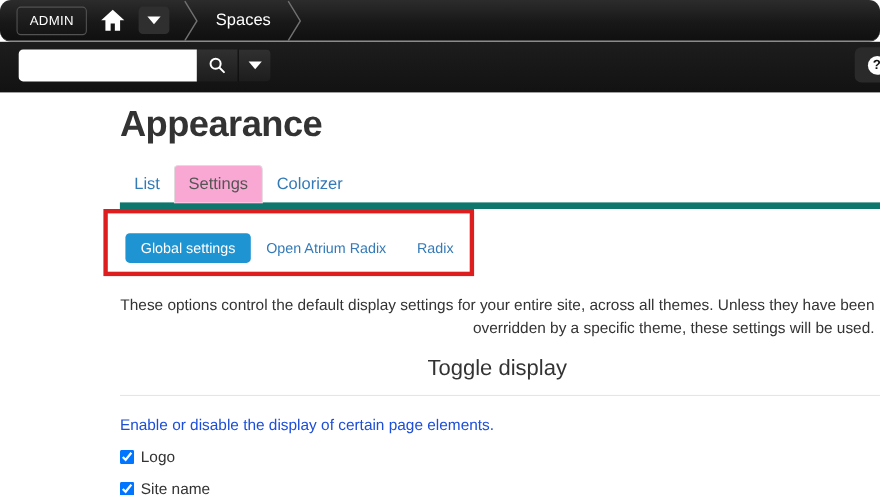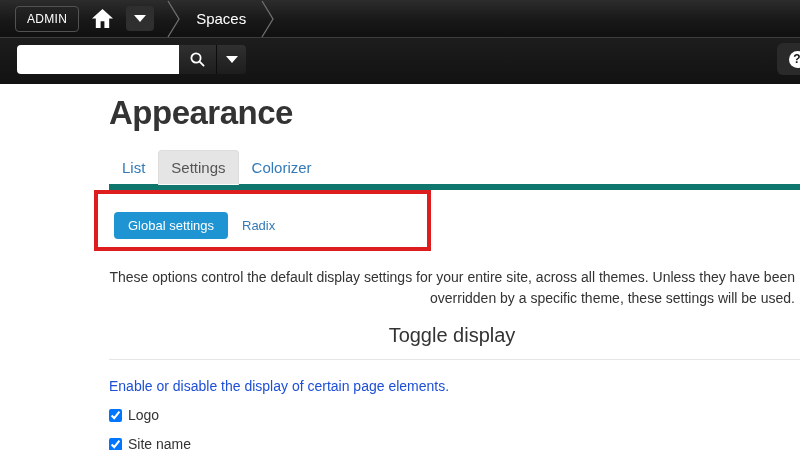--- a/index.html
+++ b/index.html
@@ -13,20 +13,21 @@
     color: #333;
   }
 
   
   .admin-bar {
     height: 38px;
     background: linear-gradient(180deg, #2c2c2c 0%, #181818 55%, #101010 100%);
     border-bottom: 1px solid #3d3d3d;
     display: flex;
     align-items: center;
+    border-radius: 10px;
   }
   .admin-btn {
     margin-left: 15px;
     height: 26px;
     padding: 0 11px;
     display: inline-flex; align-items: center; justify-content: center;
     background: linear-gradient(#242424, #151515);
     border: 1px solid #525252;
     border-radius: 4px;
     color: #fff; font-size: 12px; letter-spacing: .3px;
@@ -111,21 +112,21 @@
   .tab {
     font-size: 15px;
     padding: 8px 12px;
     color: #337ab7;
     border: 1px solid transparent;
     border-radius: 4px 4px 0 0;
     margin-bottom: -1px;
     cursor: pointer;
   }
   .tab.active {
-    background: #e5e5e5;
+    background: #f9a8d4;
     border-color: #ddd #ddd #fff;
     color: #555;
     cursor: default;
   }
   .nav-pills { margin-top: 22px; margin-left: 5px; display: flex; align-items: center; }
   .pill { font-size: 13px; padding: 6px 14px; color: #337ab7; border-radius: 4px; cursor: pointer; }
   .pill.active { background: #1e94d2; color: #fff; cursor: default; }
 
   .annotation-box {
     position: absolute; left: 94px; top: 190px;
@@ -195,20 +196,21 @@
   <h1 class="page-title">Appearance</h1>
 
   <div class="nav-tabs">
     <span class="tab">List</span>
     <span class="tab active">Settings</span>
     <span class="tab">Colorizer</span>
   </div>
 
   <div class="nav-pills">
     <span class="pill active">Global settings</span>
+    <span class="pill">Open Atrium Radix</span>
     <span class="pill">Radix</span>
   </div>
 
   <p class="description">
     <span class="desc-line">These options control the default display settings for your entire site, across all themes. Unless they have been</span>
     <span class="desc-line">overridden by a specific theme, these settings will be used.</span>
   </p>
 
   <h2 class="section-title">Toggle display</h2>
   <hr class="section-divider">

